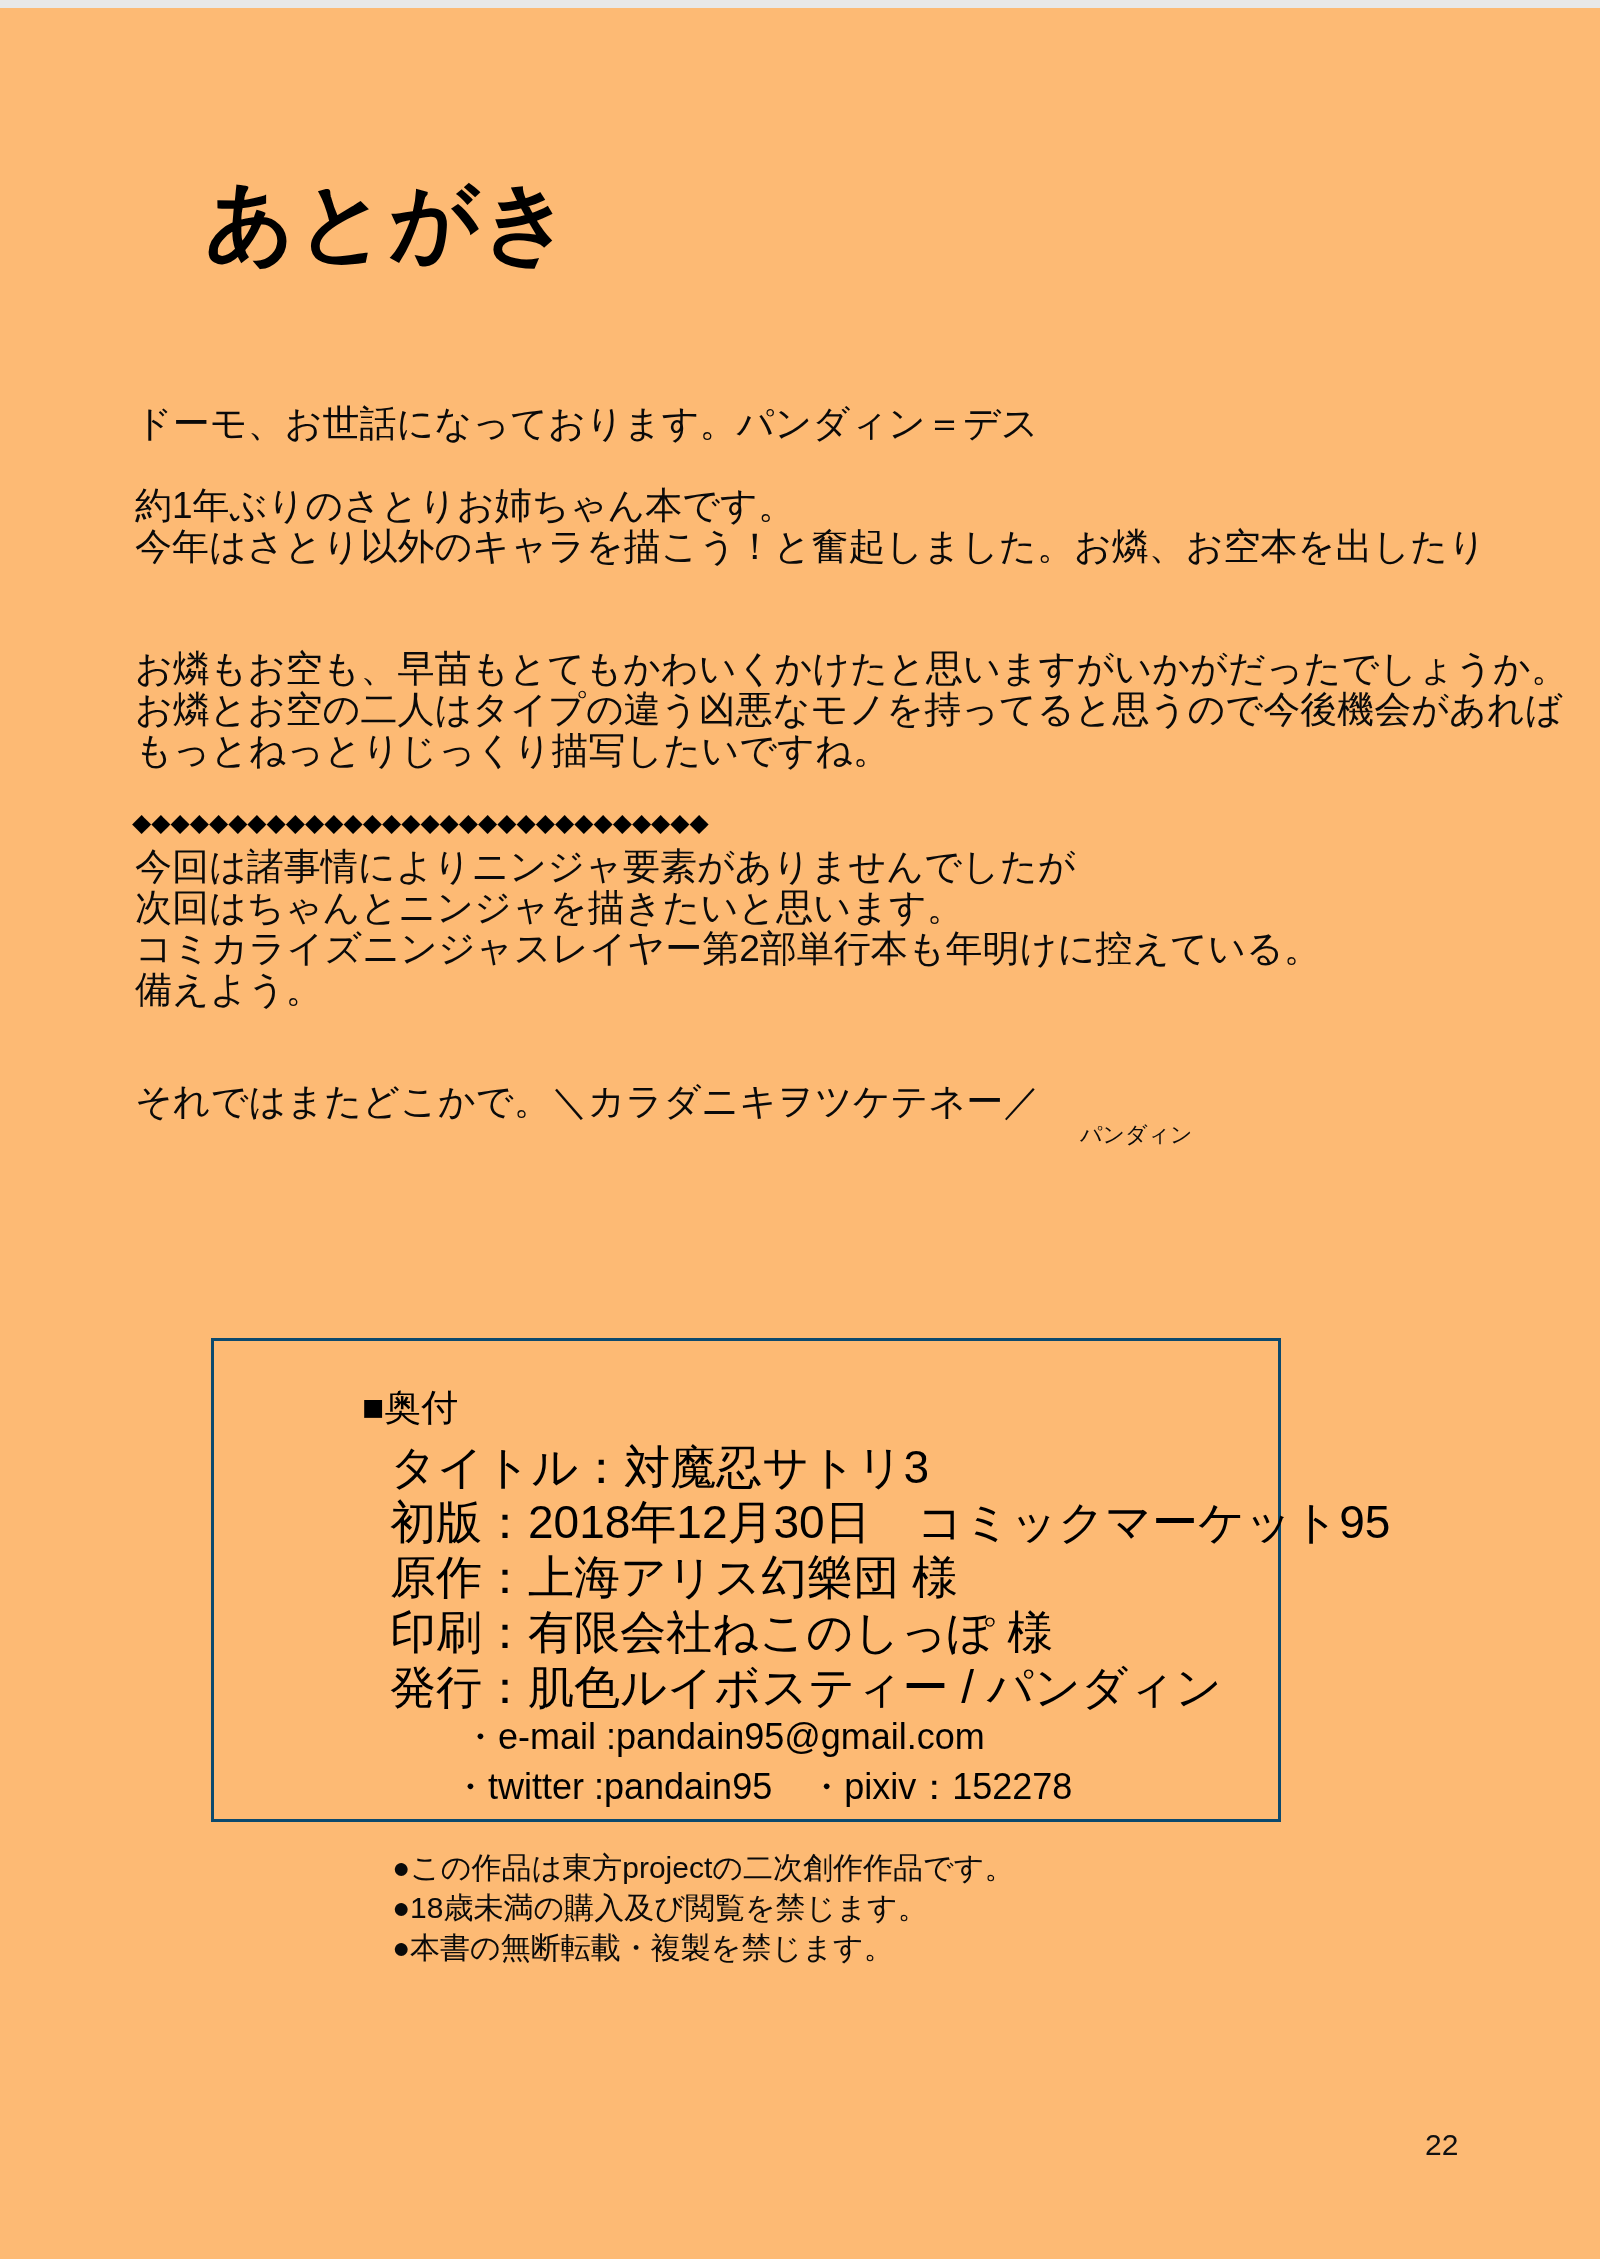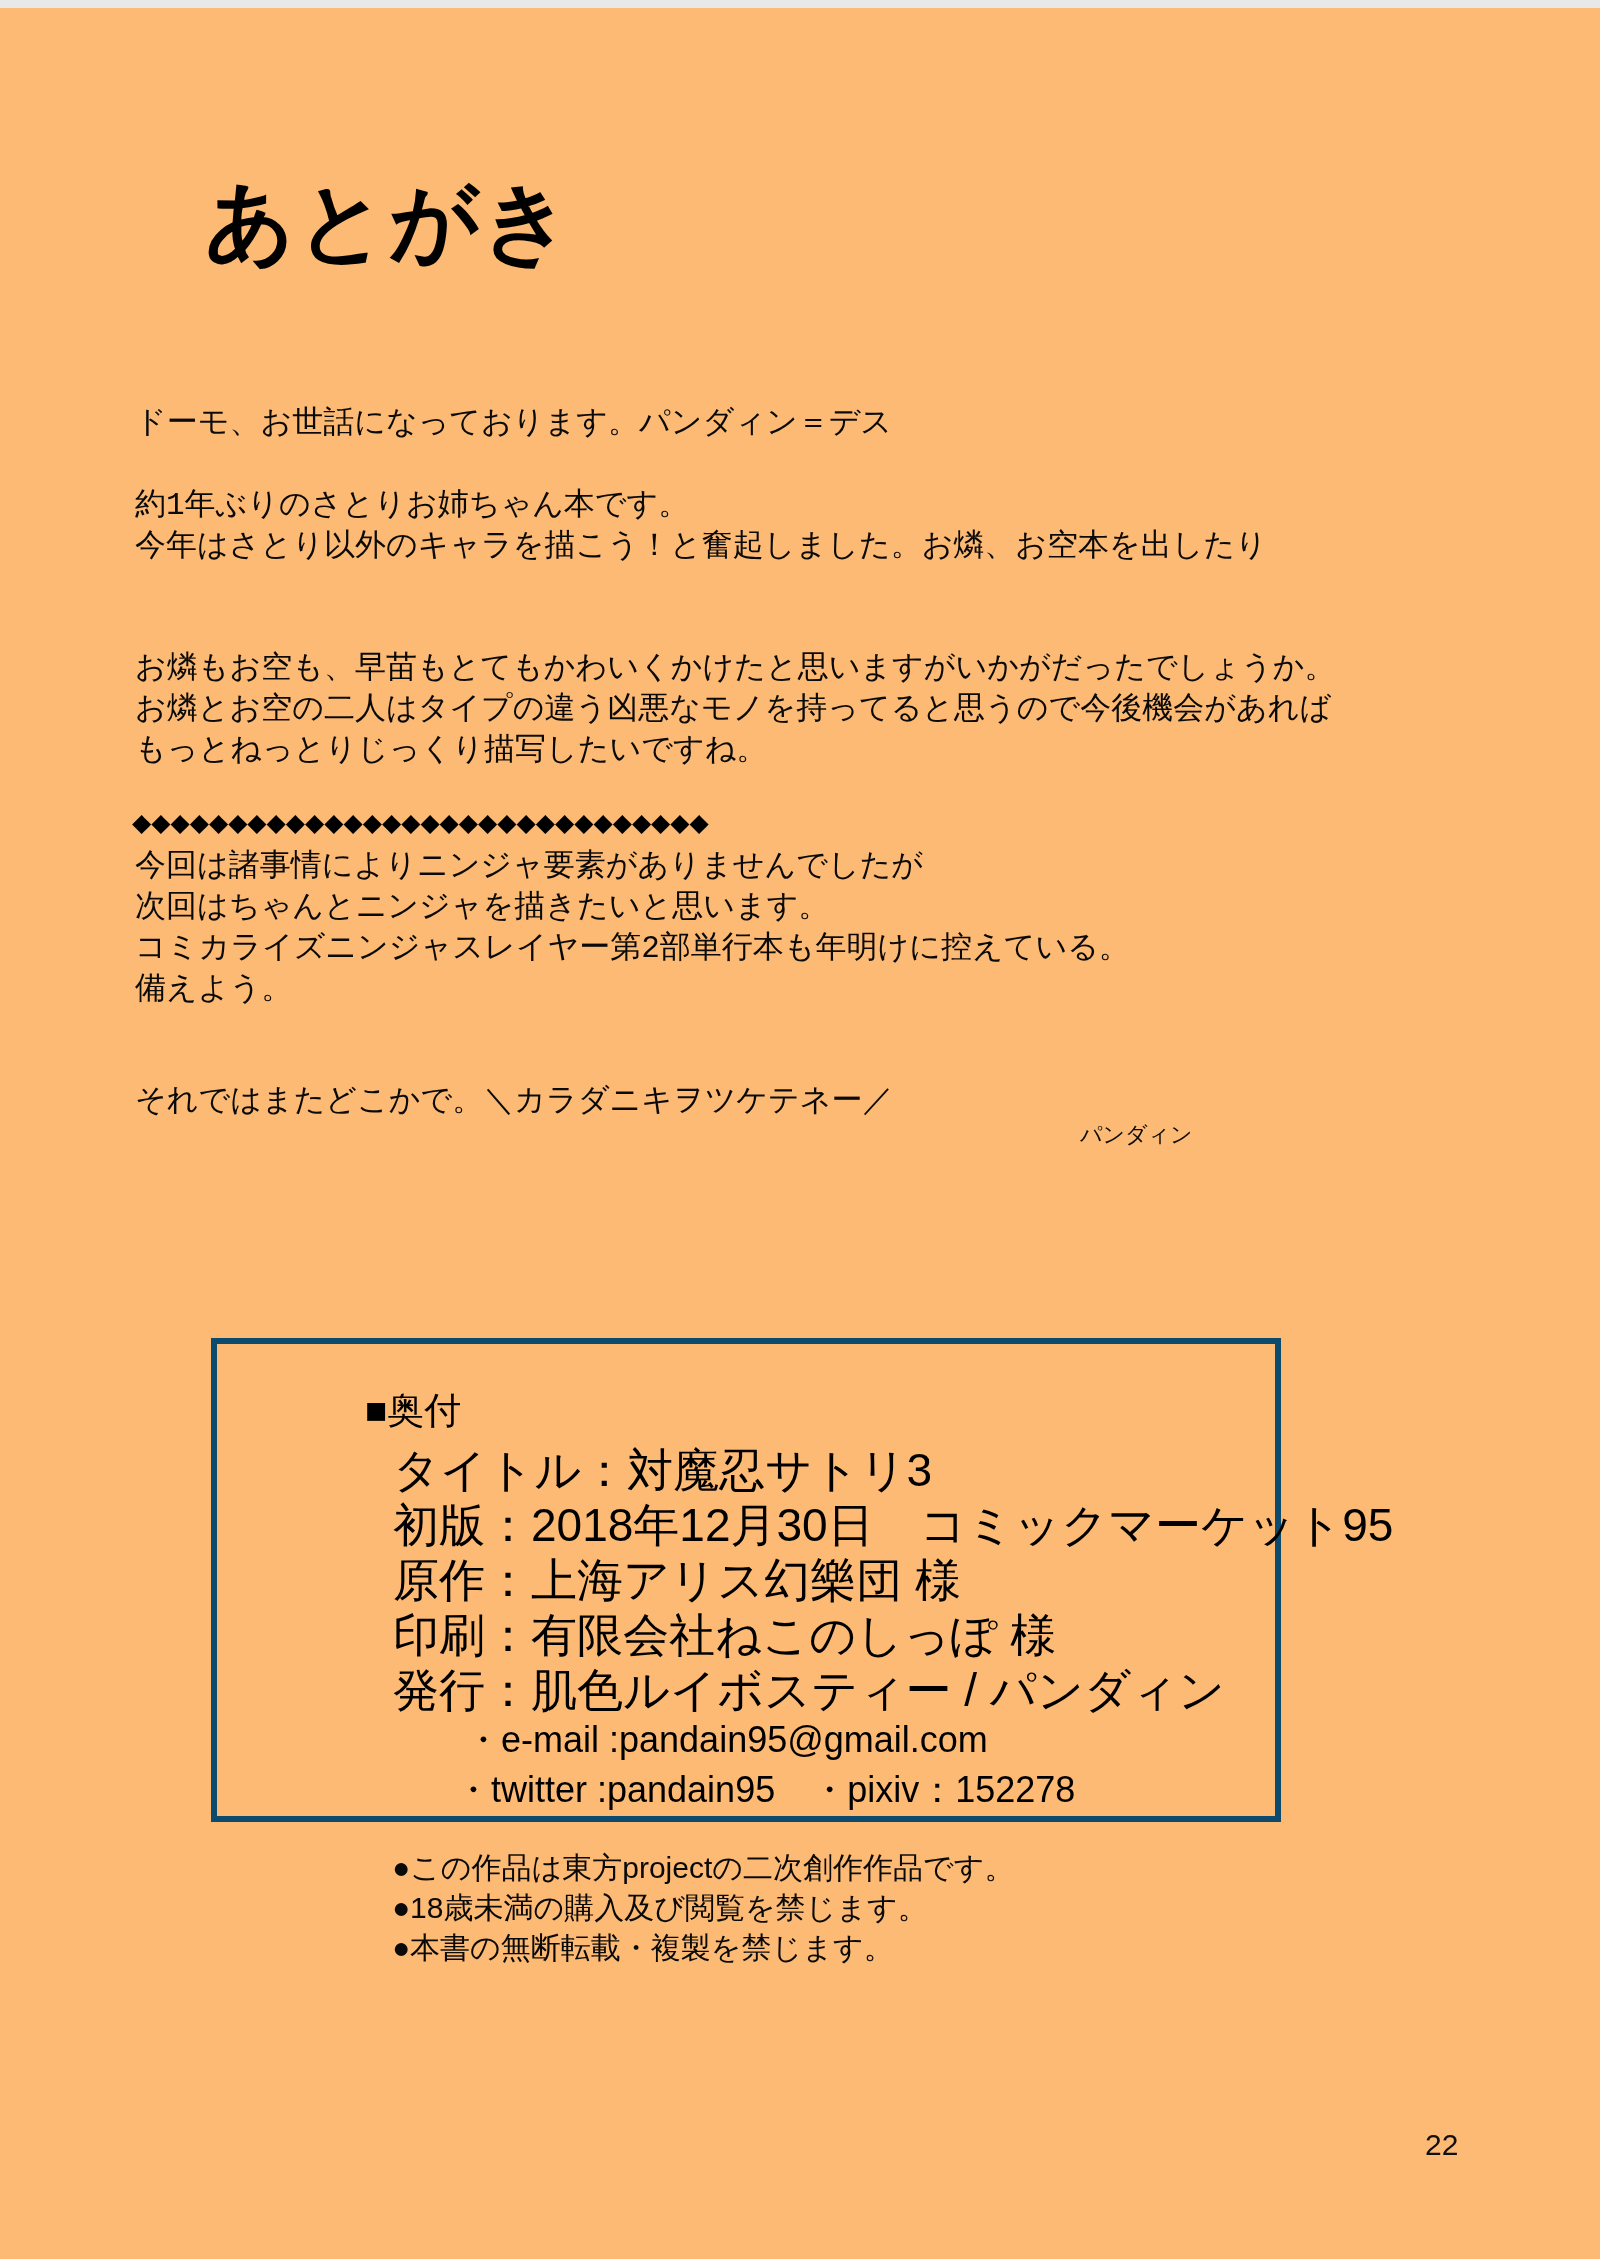--- a/index.html
+++ b/index.html
@@ -20,37 +20,36 @@
   .abs { position: absolute; white-space: nowrap; }
 
   .page-title {
     font-family: "DejaVu Serif", "Liberation Serif", serif;
     font-weight: bold;
     font-size: 88px;
     letter-spacing: 2px;
     color: #000000;
   }
   .body-text {
-    font-size: 31px;
+    font-size: 37px;
     line-height: 41px;
     color: #0a0a0a;
-    font-family: Liberation Mono, monospace;
   }
   .body-text div { height: 41px; }
 
   .separator {
     font-size: 25px;
     letter-spacing: 0px;
     color: #000000;
   }
 
   .signature { font-size: 22px; color: #0a0a0a; }
 
   .colophon-box {
-    border: 6px solid #0c4a6e;
+    border: 3px solid #0c4a6e;
     width: 1070px;
     height: 484px;
     box-sizing: border-box;
   }
   .colophon-heading { font-size: 37px; color: #000000; }
   .colophon-row { font-size: 46px; color: #000000; }
   .colophon-contact { font-size: 36px; color: #000000; }
 
   .notices { font-size: 30px; line-height: 40px; color: #0a0a0a; }
   .notices div { height: 40px; }

